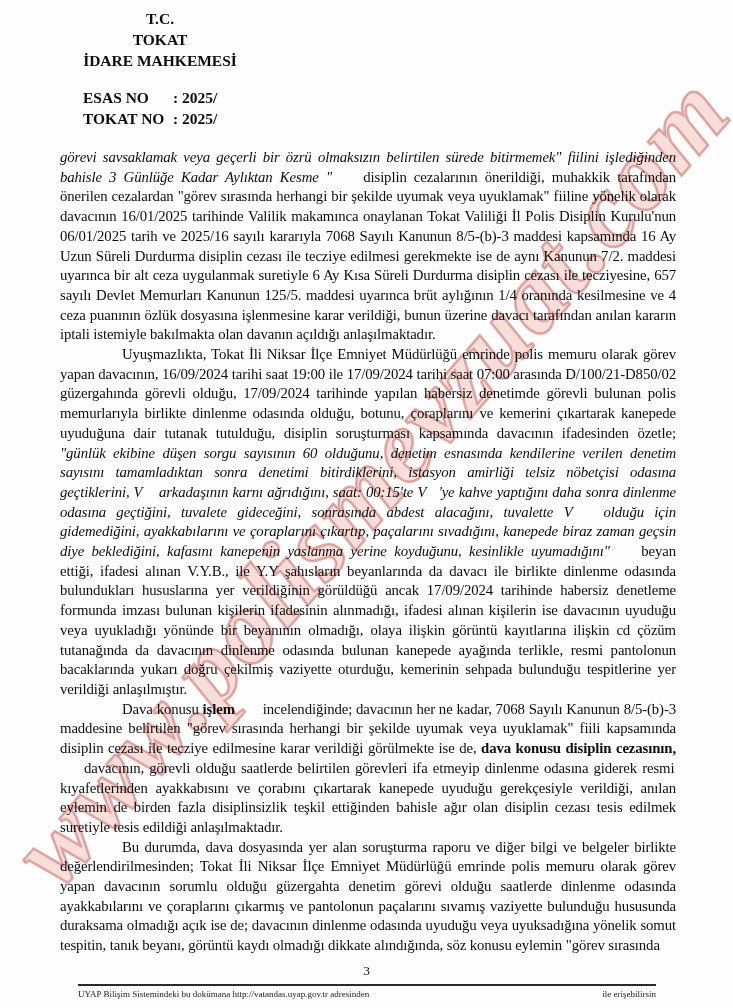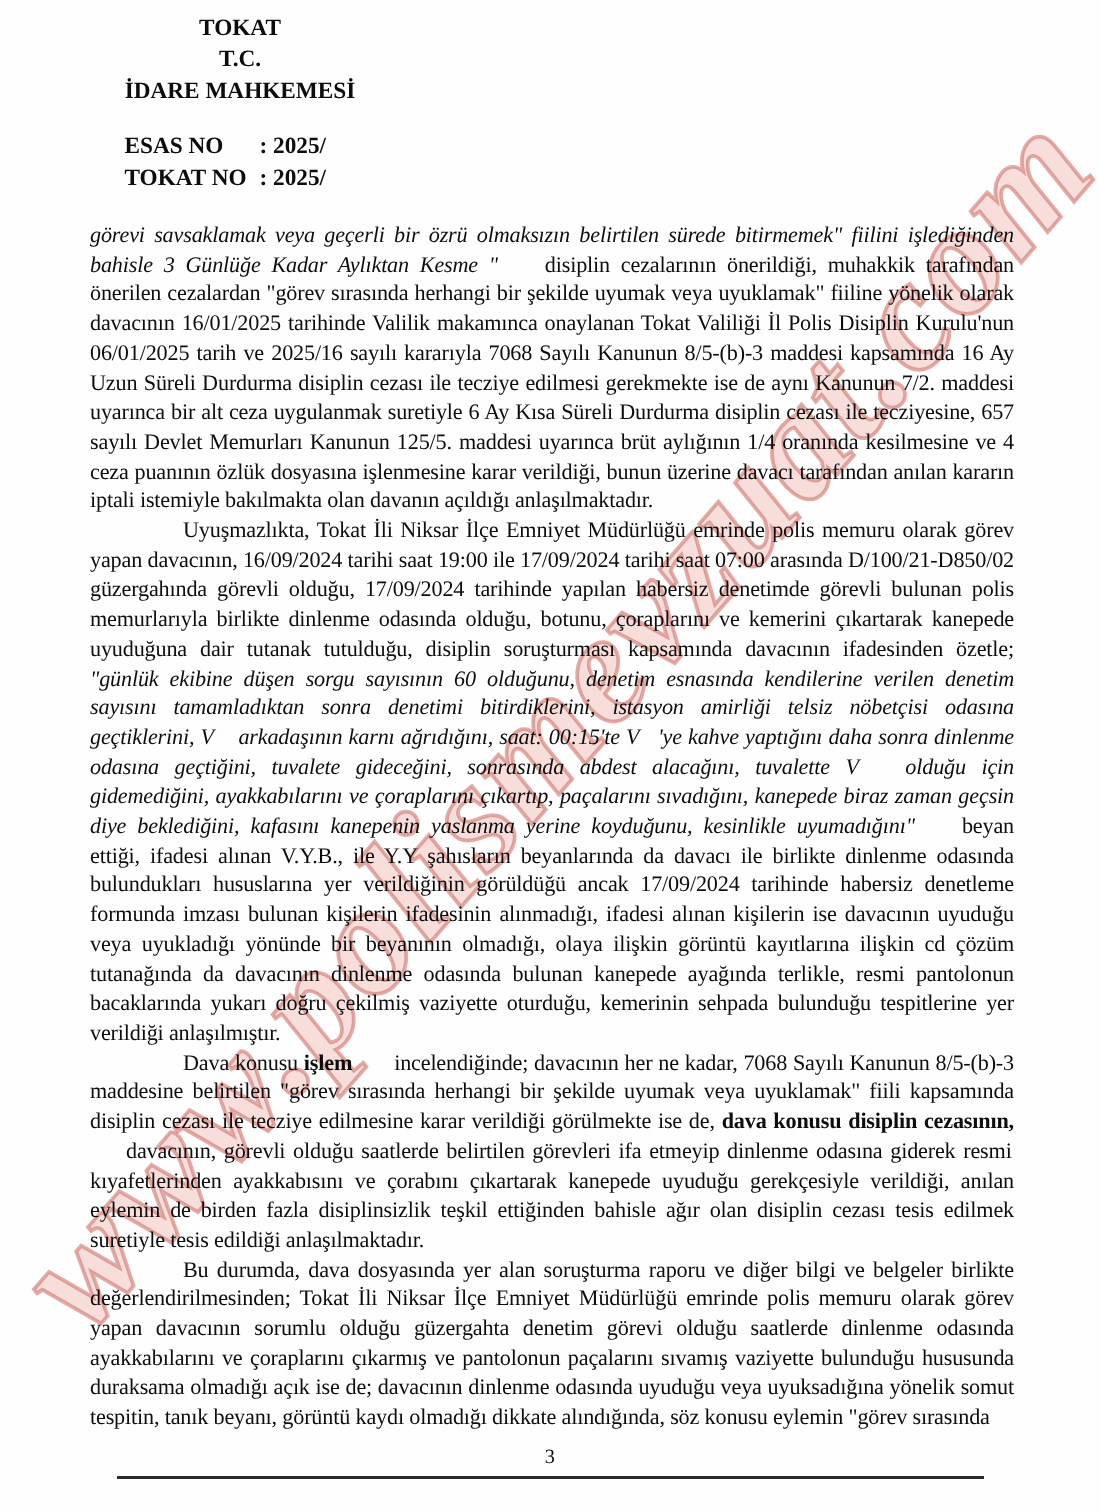--- a/index.html
+++ b/index.html
@@ -99,22 +99,22 @@
     font-size: 9px;
     color: #1a1a1a;
   }
 </style>
 </head>
 <body>
 
 <div class="page">
 
   <div class="court-header">
+    <div>T.C.</div>
     <div>TOKAT</div>
-    <div>T.C.</div>
     <div>İDARE MAHKEMESİ</div>
   </div>
 
   <div class="case-info">
     <div class="case-row">
       <span class="case-label">ESAS NO</span>
       <span class="case-value">: 2025/</span>
     </div>
     <div class="case-row">
       <span class="case-label">TOKAT NO</span>
@@ -126,14 +126,18 @@
       <p class="body-par"><span class="seg-italic">görevi savsaklamak veya geçerli bir özrü olmaksızın belirtilen sürede bitirmemek" fiilini işlediğinden bahisle 3 Günlüğe Kadar Aylıktan Kesme " </span><span class="seg-normal"> disiplin cezalarının önerildiği, muhakkik tarafından önerilen cezalardan "görev sırasında herhangi bir şekilde uyumak veya uyuklamak" fiiline yönelik olarak davacının 16/01/2025 tarihinde Valilik makamınca onaylanan Tokat Valiliği İl Polis Disiplin Kurulu'nun 06/01/2025 tarih ve 2025/16 sayılı kararıyla  7068 Sayılı Kanunun 8/5-(b)-3 maddesi kapsamında 16 Ay Uzun Süreli Durdurma disiplin cezası ile tecziye edilmesi gerekmekte ise de aynı Kanunun 7/2. maddesi uyarınca bir alt ceza uygulanmak suretiyle 6 Ay Kısa Süreli Durdurma disiplin cezası ile tecziyesine, 657 sayılı Devlet Memurları Kanunun 125/5. maddesi uyarınca brüt aylığının 1/4 oranında kesilmesine ve 4 ceza puanının özlük dosyasına işlenmesine karar verildiği, bunun üzerine davacı tarafından anılan kararın iptali istemiyle bakılmakta olan davanın açıldığı anlaşılmaktadır.</span></p>
       <p class="body-par indent"><span class="seg-normal">Uyuşmazlıkta, Tokat İli Niksar İlçe Emniyet Müdürlüğü emrinde polis memuru olarak görev yapan davacının, 16/09/2024 tarihi saat 19:00 ile 17/09/2024 tarihi saat 07:00 arasında D/100/21-D850/02 güzergahında görevli olduğu, 17/09/2024 tarihinde yapılan habersiz denetimde görevli bulunan polis memurlarıyla birlikte dinlenme odasında olduğu, botunu, çoraplarını ve kemerini çıkartarak kanepede uyuduğuna dair tutanak tutulduğu, disiplin soruşturması kapsamında davacının ifadesinden özetle; </span><span class="seg-italic">"günlük ekibine düşen sorgu sayısının 60 olduğunu, denetim esnasında kendilerine verilen denetim sayısını tamamladıktan sonra denetimi bitirdiklerini, istasyon amirliği telsiz nöbetçisi odasına geçtiklerini, V&nbsp;&nbsp;&nbsp;&nbsp;arkadaşının karnı ağrıdığını, saat: 00:15'te V&nbsp;&nbsp;&nbsp;'ye kahve yaptığını daha sonra dinlenme odasına geçtiğini, tuvalete gideceğini, sonrasında abdest alacağını, tuvalette V&nbsp;&nbsp;&nbsp;olduğu için gidemediğini, ayakkabılarını ve çoraplarını çıkartıp, paçalarını sıvadığını, kanepede biraz zaman geçsin diye beklediğini, kafasını kanepenin yaslanma yerine koyduğunu, kesinlikle uyumadığını" </span><span class="seg-normal">beyan ettiği, ifadesi alınan V.Y.B., ile Y.Y şahısların beyanlarında da davacı ile birlikte dinlenme odasında bulundukları hususlarına yer verildiğinin görüldüğü ancak 17/09/2024 tarihinde habersiz denetleme formunda imzası bulunan kişilerin ifadesinin alınmadığı, ifadesi alınan kişilerin ise davacının uyuduğu veya uyukladığı yönünde bir beyanının olmadığı, olaya ilişkin görüntü kayıtlarına ilişkin cd çözüm tutanağında da davacının dinlenme odasında bulunan kanepede ayağında terlikle, resmi pantolonun bacaklarında yukarı doğru çekilmiş vaziyette oturduğu, kemerinin sehpada bulunduğu tespitlerine yer verildiği anlaşılmıştır.</span></p>
       <p class="body-par indent"><span class="seg-normal">Dava konusu </span><span class="seg-bold">işlem</span><span class="seg-normal"> incelendiğinde; davacının her ne kadar, 7068 Sayılı Kanunun 8/5-(b)-3 maddesine belirtilen "görev sırasında herhangi bir şekilde uyumak veya uyuklamak" fiili kapsamında disiplin cezası ile tecziye edilmesine karar verildiği görülmekte ise de, </span><span class="seg-bold">dava konusu disiplin cezasının,</span><span class="seg-normal"> davacının, görevli olduğu saatlerde belirtilen görevleri ifa etmeyip dinlenme odasına giderek resmi kıyafetlerinden ayakkabısını ve çorabını çıkartarak kanepede uyuduğu gerekçesiyle verildiği, anılan eylemin de birden fazla disiplinsizlik teşkil ettiğinden bahisle ağır olan disiplin cezası tesis edilmek suretiyle tesis edildiği anlaşılmaktadır.</span></p>
       <p class="body-par indent"><span class="seg-normal">Bu durumda, dava dosyasında yer alan soruşturma raporu ve diğer bilgi ve belgeler birlikte değerlendirilmesinden; Tokat İli Niksar İlçe Emniyet Müdürlüğü emrinde polis memuru olarak görev yapan davacının sorumlu olduğu güzergahta denetim görevi olduğu saatlerde dinlenme odasında ayakkabılarını ve çoraplarını çıkarmış ve pantolonun paçalarını sıvamış vaziyette bulunduğu hususunda duraksama olmadığı açık ise de; davacının dinlenme odasında uyuduğu veya uyuksadığına yönelik somut tespitin, tanık beyanı, görüntü kaydı olmadığı dikkate alındığında, söz konusu eylemin "görev sırasında</span></p>
     </div>
 
   <div class="watermark" style="color: rgba(242, 196, 190, 0.55); -webkit-text-stroke: 2.5px rgba(206, 103, 94, 0.55);">www.polismevzuat.com</div>
 
   <div class="page-number">3</div>
   <div class="footer-rule"></div>
+  <div class="footer-bar">
+    <span>UYAP Bilişim Sistemindeki bu dokümana http://vatandas.uyap.gov.tr adresinden</span>
+    <span>ile erişebilirsin</span>
+  </div>
 
 </div>
 
 </body></html>

